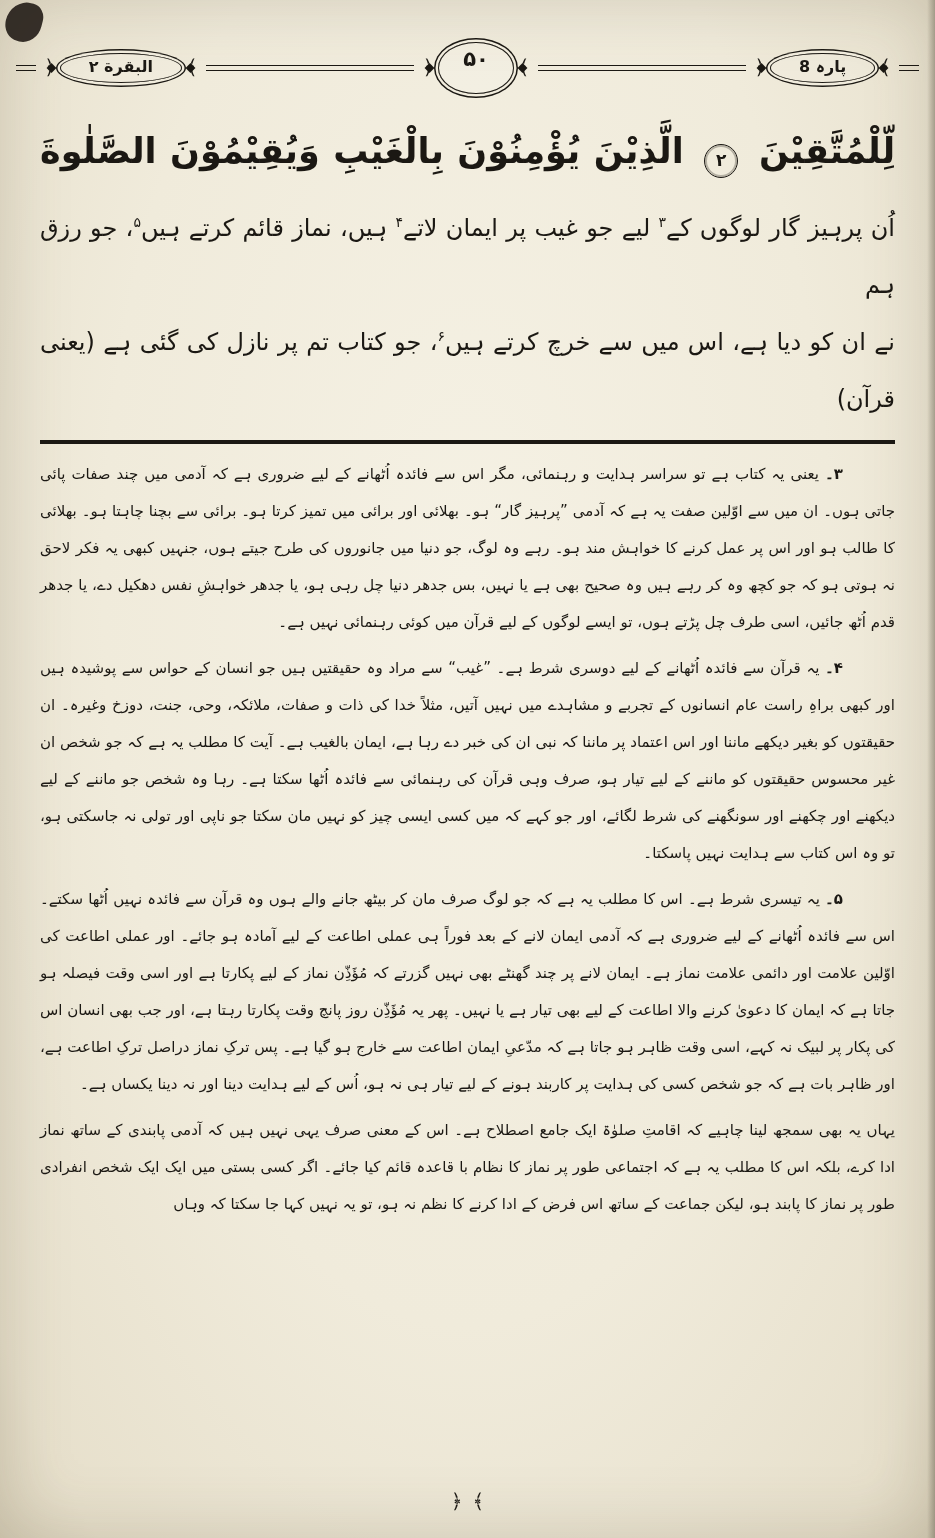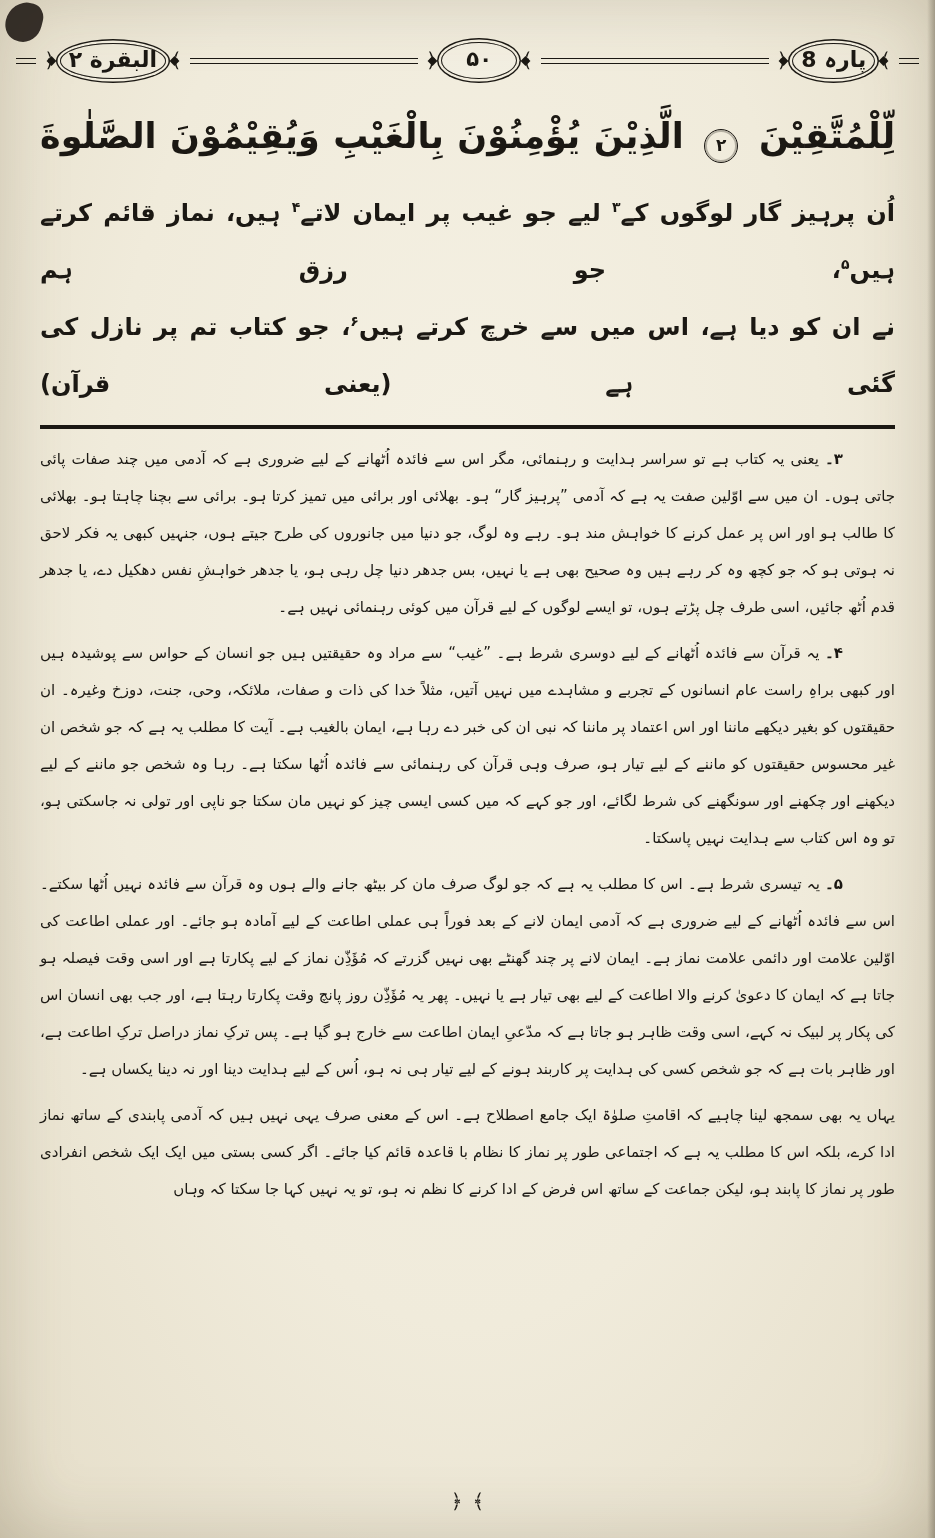--- a/index.html
+++ b/index.html
@@ -42,54 +42,54 @@
     flex:1 1 auto; height:6px;
     border-top:1.6px solid var(--ink);
     border-bottom:1.6px solid var(--ink);
     margin:0 8px;
   }
   .hline.edge{ flex:0 0 20px; }
   .badge{ display:flex; align-items:center; gap:4px; }
   .flourish{ font-size:20px; line-height:1; transform:translateY(-1px); }
   .lens{
     position:relative; display:inline-block;
-    padding:3px 8px 6px;
+    padding:3px 28px 6px;
     border:1.6px solid var(--ink);
     border-radius:50%;
     box-shadow:0 0 0 2.5px var(--paper), 0 0 0 4px var(--ink);
-    font-size:22px; font-weight:bold; white-space:nowrap;
+    font-size:16px; font-weight:bold; white-space:nowrap;
     background:rgba(255,255,255,0.12);
   }
   .lens::before,.lens::after{
     content:""; position:absolute; top:50%; width:7px; height:7px;
     background:var(--ink); transform:translateY(-50%) rotate(45deg);
   }
   .lens::before{ left:-13px; } .lens::after{ right:-13px; }
-  .badge.center .lens{ padding:4px 24px 7px; font-size:21px; }
+  .badge.center .lens{ padding:4px 24px 22px; font-size:21px; }
   
   .content{ padding:0 40px; }
   .quran{ margin-top:16px; }
   .qline{
     direction:rtl;
     font-size:35px; font-weight:bold; line-height:82px;
     text-align:justify; text-align-last:justify;
     letter-spacing:0.5px;
   }
   .ayah{
     display:inline-block; width:34px; height:34px; line-height:31px;
     border:1.8px solid var(--ink); border-radius:50%;
     box-shadow: inset 0 0 0 2px rgba(27,24,19,0.28);
     text-align:center; text-align-last:center;
     font-size:17px; vertical-align:-3px; margin:0 7px;
     letter-spacing:0;
   }
   .translation{ margin-top:8px; }
   .tline{
     direction:rtl;
-    font-size:24px; font-weight:bold; line-height:57px;
+    font-size:24px; font-weight:normal; line-height:57px;
     text-align:justify; text-align-last:justify;
   }
   .tline sup{ font-size:14px; line-height:0; }
   .divider{
     border-top:4px solid var(--ink);
     margin:12px 0 12px;
   }
   .commentary p{
     direction:rtl;
     font-size:15px; line-height:37px;

